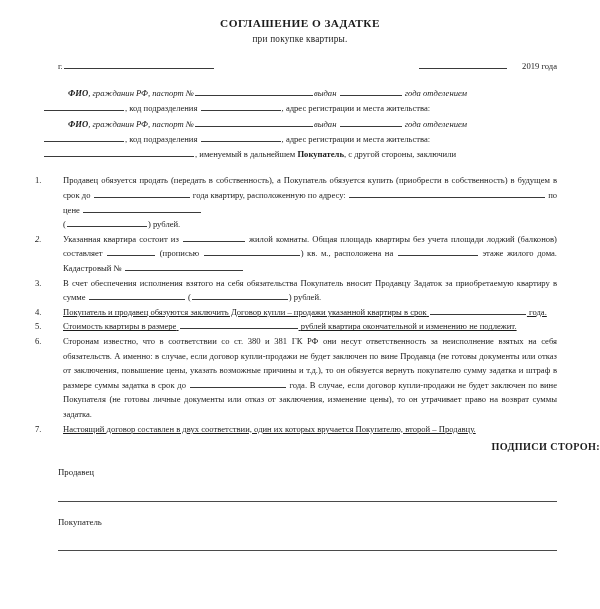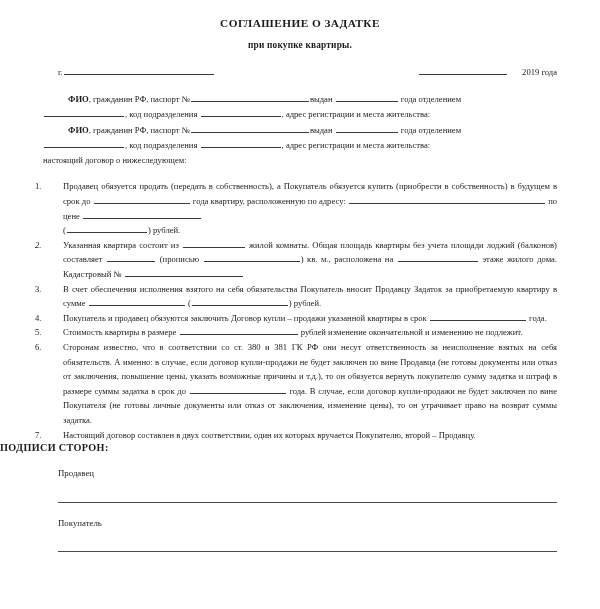--- a/index.html
+++ b/index.html
@@ -31,24 +31,24 @@
     padding-top: 16px;
   }
   .doc-title {
     font-size: 11.3px;
     font-weight: bold;
     letter-spacing: 0.45px;
     line-height: 14px;
   }
   .doc-subtitle {
     font-size: 9.3px;
-    font-weight: bold;
+    font-weight: normal;
     letter-spacing: 0.2px;
     line-height: 13px;
-    margin-top: 9px;
+    margin-top: 3px;
   }
 
   
   .blank {
     display: inline-block;
     border-bottom: 1px solid #3a3a3a;
     vertical-align: baseline;
     height: 0.82em;
     margin: 0 1px;
   }
@@ -75,21 +75,21 @@
 
   
   .preamble {
     margin: 13px 43px 0 43px;
     font-size: 8.6px;
     line-height: 15.3px;
     text-align: justify;
     text-justify: inter-word;
   }
   .preamble p { margin: 0; }
-  .p-indent { text-indent: 25px; }
+  .p-indent { text-indent: 25px; font-style: italic; }
   .bold { font-weight: bold; }
 
   
   .clauses {
     margin: 11px 43px 0 35px;
     font-size: 8.6px;
     line-height: 14.6px;
   }
   .clause {
     display: flex;
@@ -100,28 +100,29 @@
     flex: 0 0 28px;
     text-align: left;
     padding-top: 0;
   }
   .clause-num.italic { font-style: italic; }
   .clause-body {
     flex: 1 1 auto;
     text-align: justify;
     text-justify: inter-word;
   }
-  .clause-body.nojust { text-align: left; }
+  .clause-body.nojust { text-align: left; text-decoration: underline; }
 
   
   .sign-heading {
-    text-align: left;
+    text-align: right;
     font-size: 10.2px;
     font-weight: bold;
     letter-spacing: 0.35px;
+    margin-top: 5px;
   }
   .sign-block {
     margin: 0 43px 0 58px;
   }
   .sign-label {
     font-size: 8.8px;
     line-height: 14px;
     margin-top: 13px;
   }
   .sign-rule {
@@ -150,22 +151,22 @@
 
     <p class="p-indent"><span class="bold">ФИО</span><span>, гражданин РФ, паспорт №</span><span class="blank b-2xl"></span><span>выдан</span> <span class="blank b-md"></span> <span>года отделением</span></p>
 
     <p><span class="blank b-lg"></span><span>, код подразделения</span> <span class="blank b-lg"></span><span>, адрес регистрации и места жительства:</span></p>
 
 
     <p class="p-indent"><span class="bold">ФИО</span><span>, гражданин РФ, паспорт №</span><span class="blank b-2xl"></span><span>выдан</span> <span class="blank b-md"></span> <span>года отделением</span></p>
 
     <p><span class="blank b-lg"></span><span>, код подразделения</span> <span class="blank b-lg"></span><span>, адрес регистрации и места жительства:</span></p>
 
-
-    <p>настоящий договор о нижеследующем:</p>
+    <p><span class="blank b-3xl"></span><span>, именуемый в дальнейшем</span> <span class="bold">Покупатель</span><span>, с другой стороны, заключили</span></p>
+
   </div>
 
   <div class="clauses">
 
     <div class="clause">
       <div class="clause-num">1.</div>
       <div class="clause-body"><span>Продавец обязуется продать (передать в собственность), а Покупатель обязуется купить (приобрести в собственность) в будущем в срок до</span> <span class="blank b-xl"></span> <span>года квартиру, расположенную по адресу:</span> <span class="blank b-4xl"></span> <span>по цене</span> <span class="blank b-2xl"></span><br><span>(</span><span class="blank b-lg"></span><span>) рублей.</span></div>
     </div>
 
     <div class="clause">
@@ -178,21 +179,21 @@
       <div class="clause-body"><span>В счет обеспечения исполнения взятого на себя обязательства Покупатель вносит Продавцу Задаток за приобретаемую квартиру в сумме</span> <span class="blank b-xl"></span> <span>(</span><span class="blank b-xl"></span><span>) рублей.</span></div>
     </div>
 
     <div class="clause">
       <div class="clause-num">4.</div>
       <div class="clause-body nojust"><span>Покупатель и продавец обязуются заключить Договор купли – продажи указанной квартиры в срок</span> <span class="blank b-xl"></span> <span>года.</span></div>
     </div>
 
     <div class="clause">
       <div class="clause-num">5.</div>
-      <div class="clause-body nojust"><span>Стоимость квартиры в размере</span> <span class="blank b-2xl"></span> <span>рублей изменение окончательной и изменению не подлежит.</span></div>
+      <div class="clause-body nojust"><span>Стоимость квартиры в размере</span> <span class="blank b-2xl"></span> <span>рублей квартира окончательной и изменению не подлежит.</span></div>
     </div>
 
     <div class="clause">
       <div class="clause-num">6.</div>
       <div class="clause-body"><span>Сторонам известно, что в соответствии со ст. 380 и 381 ГК РФ они несут ответственность за неисполнение взятых на себя обязательств. А именно: в случае, если договор купли-продажи не будет заключен по вине Продавца (не готовы документы или отказ от заключения, повышение цены, указать возможные причины и т.д.), то он обязуется вернуть покупателю сумму задатка и штраф в размере суммы задатка в срок до</span> <span class="blank b-xl"></span> <span>года. В случае, если договор купли-продажи не будет заключен по вине Покупателя  (не готовы личные документы или отказ от заключения, изменение цены), то он утрачивает право на возврат суммы задатка.</span></div>
     </div>
 
     <div class="clause">
       <div class="clause-num">7.</div>
       <div class="clause-body nojust">Настоящий договор составлен в двух соответствии, один их которых вручается Покупателю, второй – Продавцу.</div>

